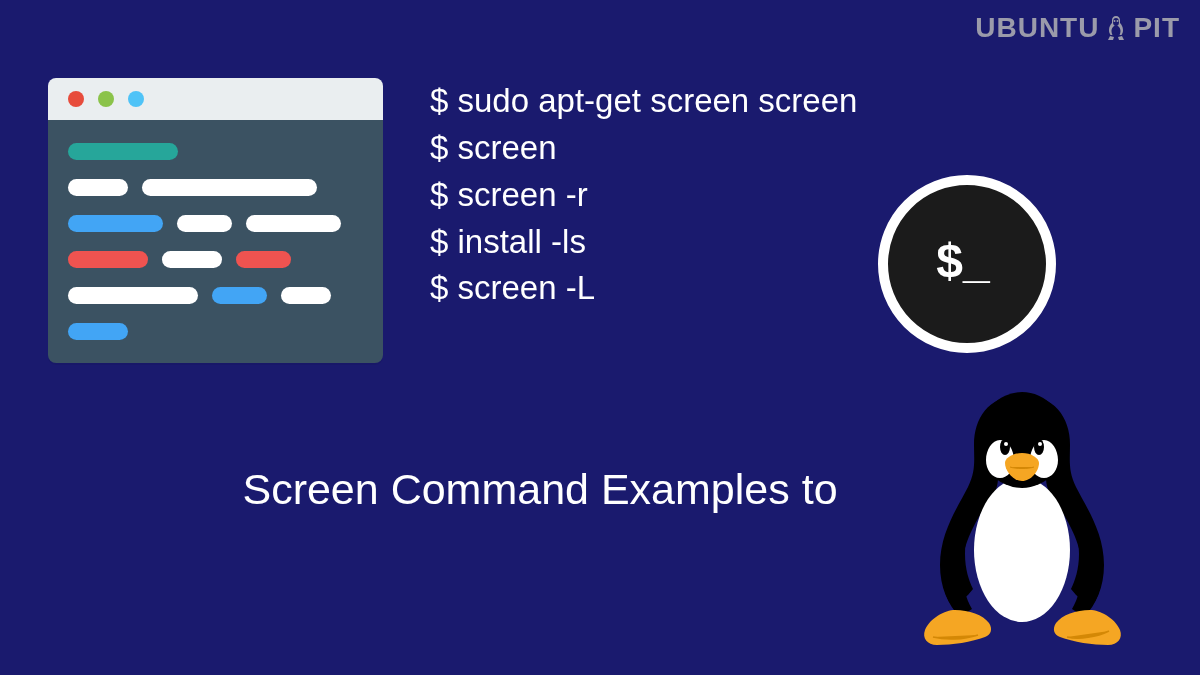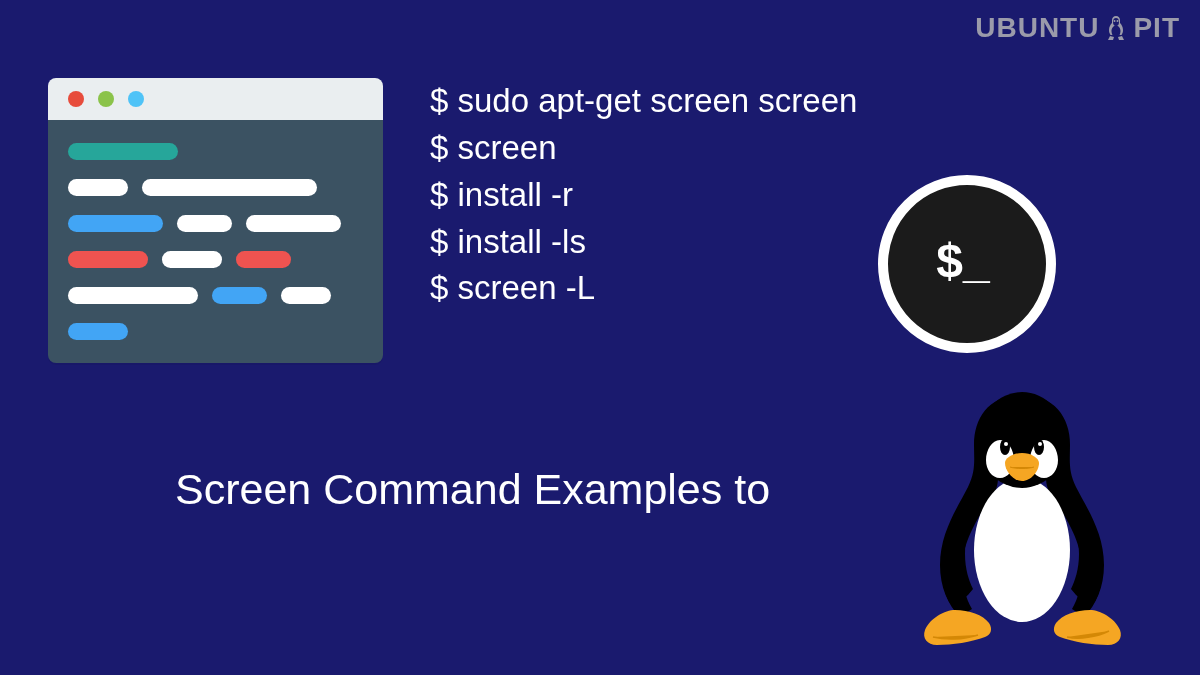--- a/index.html
+++ b/index.html
@@ -113,20 +113,21 @@
       top: -4px;
     }
     .title-text {
       position: absolute;
       top: 460px;
       left: 175px;
       width: 730px;
       color: #ffffff;
       font-size: 43px;
       font-weight: 400;
+      text-align: center;
       line-height: 1.35;
     }
     .tux {
       position: absolute;
       bottom: 20px;
       right: 60px;
       width: 235px;
       height: 270px;
     }
   </style>
@@ -176,21 +177,21 @@
     </div>
     <div class="code-line" style="margin-bottom:0">
       <div class="seg seg-blue" style="width:60px"></div>
     </div>
   </div>
 </div>
 
 <div class="commands">
   <div class="cmd-row">$ sudo apt-get screen screen</div>
   <div class="cmd-row">$ screen</div>
-  <div class="cmd-row">$ install -r</div>
+  <div class="cmd-row">$ screen -r</div>
   <div class="cmd-row">$ install -ls</div>
   <div class="cmd-row">$ screen -L</div>
 </div>
 
 <div class="shell-icon">
   <span class="shell-text">$_</span>
 </div>
 
 <div class="title-text">
   <div>Screen Command Examples to</div>

